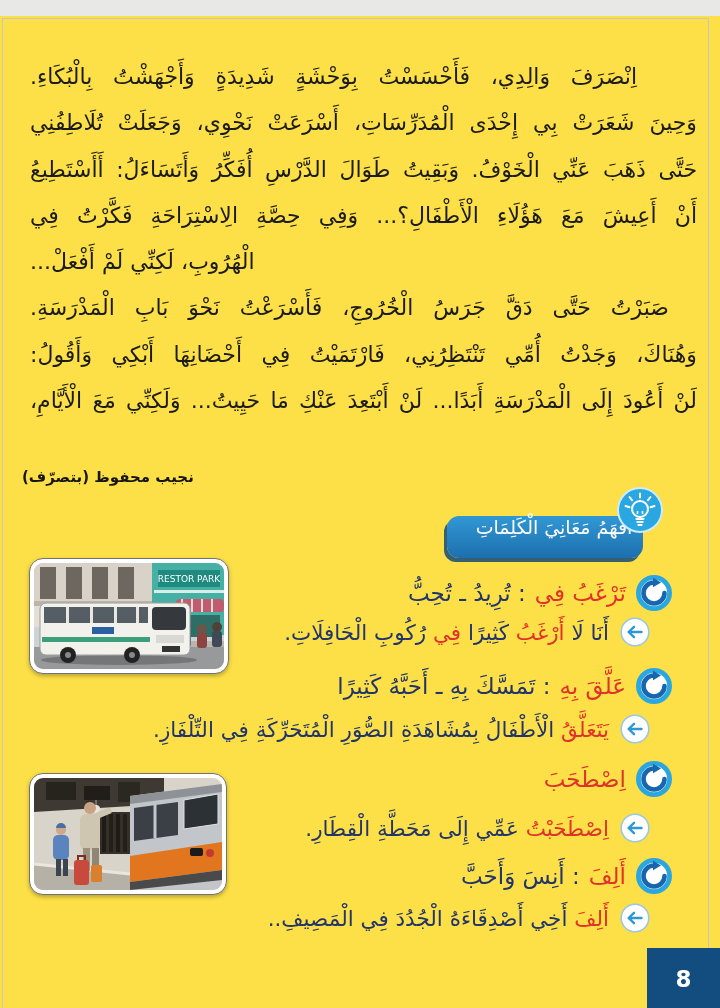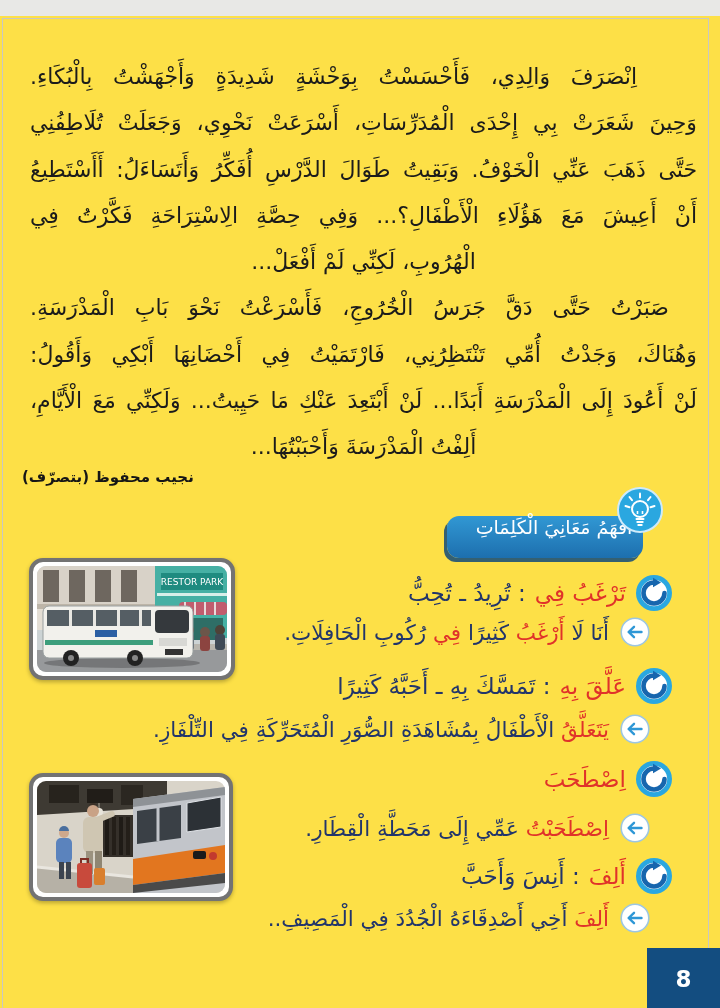--- a/index.html
+++ b/index.html
@@ -6,36 +6,36 @@
   .page{position:relative;width:720px;height:1008px;background:#fde047;overflow:hidden;
         font-family:"DejaVu Sans",sans-serif;margin:16px auto;}
   .frame{position:absolute;left:2px;top:2px;right:11px;bottom:1px;
          border:1px solid #c9c7c2;pointer-events:none;z-index:1;}
 
   
   .story{position:absolute;top:38px;right:23px;width:667px;direction:rtl;
          font-size:22px;color:#1b1b1b;z-index:2;}
   .sl{height:46.3px;line-height:46.3px;overflow:hidden;}
   .j{text-align:justify;text-align-last:justify;-moz-text-align-last:justify;}
-  .r{text-align:center;}
+  .r{text-align:left;}
   .ind1{padding-right:60px;}
   .ind2{padding-right:28px;}
   .attr{position:absolute;left:22px;top:452px;font-size:15px;font-weight:bold;
         color:#161616;direction:rtl;z-index:2;text-align:center;}
 
   
   .badge{position:absolute;right:77px;top:500px;width:196px;height:42px;border-radius:12px;
          background:linear-gradient(180deg,#3198d4,#1d6fae);
          box-shadow:-3px 4px 0 rgba(16,73,122,.85);
          display:flex;justify-content:center;direction:rtl;z-index:3;}
   .badge-label{color:#fff;font-size:19px;padding-left:18px;}
   .bulb{position:absolute;right:57px;top:471px;width:46px;height:46px;z-index:4;}
 
   
-  .photo{position:absolute;background:#fff;border:4px solid #737373;border-radius:14px;
+  .photo{position:absolute;background:#fff;border:1px solid #737373;border-radius:14px;
          padding:4px;box-shadow:0 2px 4px rgba(0,0,0,.28);z-index:2;}
   .photo svg{display:block;border-radius:9px;}
   .photo.bus{left:29px;top:542px;}
   .photo.train{left:29px;top:757px;}
 
   
   .vrow{position:absolute;display:flex;align-items:center;direction:rtl;white-space:nowrap;z-index:2;}
   .vrow.def{right:47px;gap:9px;font-size:23px;height:42px;}
   .vrow.ex{right:70px;gap:11px;font-size:21.5px;height:34px;}
   .t1{top:556px;} .x1{top:599px;}
@@ -61,21 +61,20 @@
 
   <div class="story">
     <div class="sl j ind1">اِنْصَرَفَ وَالِدِي، فَأَحْسَسْتُ بِوَحْشَةٍ شَدِيدَةٍ وَأَجْهَشْتُ بِالْبُكَاءِ.</div>
     <div class="sl j">وَحِينَ شَعَرَتْ بِي إِحْدَى الْمُدَرِّسَاتِ، أَسْرَعَتْ نَحْوِي، وَجَعَلَتْ تُلَاطِفُنِي</div>
     <div class="sl j">حَتَّى ذَهَبَ عَنِّي الْخَوْفُ. وَبَقِيتُ طَوَالَ الدَّرْسِ أُفَكِّرُ وَأَتَسَاءَلُ: أَأَسْتَطِيعُ</div>
     <div class="sl j">أَنْ أَعِيشَ مَعَ هَؤُلَاءِ الْأَطْفَالِ؟... وَفِي حِصَّةِ الِاسْتِرَاحَةِ فَكَّرْتُ فِي</div>
     <div class="sl r">الْهُرُوبِ، لَكِنِّي لَمْ أَفْعَلْ...</div>
     <div class="sl j ind2">صَبَرْتُ حَتَّى دَقَّ جَرَسُ الْخُرُوجِ، فَأَسْرَعْتُ نَحْوَ بَابِ الْمَدْرَسَةِ.</div>
     <div class="sl j">وَهُنَاكَ، وَجَدْتُ أُمِّي تَنْتَظِرُنِي، فَارْتَمَيْتُ فِي أَحْضَانِهَا أَبْكِي وَأَقُولُ:</div>
     <div class="sl j">لَنْ أَعُودَ إِلَى الْمَدْرَسَةِ أَبَدًا... لَنْ أَبْتَعِدَ عَنْكِ مَا حَيِيتُ... وَلَكِنِّي مَعَ الْأَيَّامِ،</div>
-    <div class="sl r">أَلِفْتُ الْمَدْرَسَةَ وَأَحْبَبْتُهَا...</div>
   </div>
   <div class="attr">نجيب محفوظ (بتصرّف)</div>
 
   <div class="badge">
     <span class="badge-label">أَفْهَمُ مَعَانِيَ الْكَلِمَاتِ</span>
   </div>
   <div class="bulb">
     <svg viewBox="0 0 46 46" width="46" height="46">
       <circle cx="23" cy="23" r="22" fill="#2aa7e0" stroke="#cfeafa" stroke-width="2"></circle>
       <g stroke="#fff" stroke-width="2" stroke-linecap="round">

